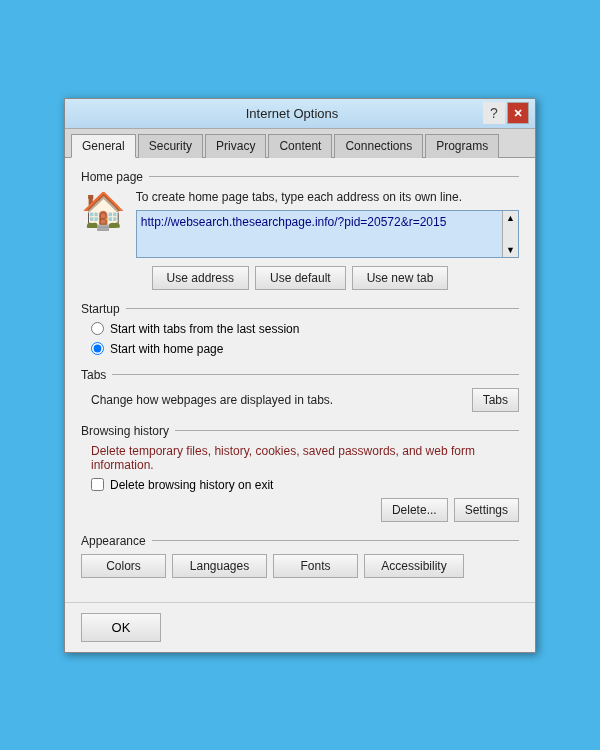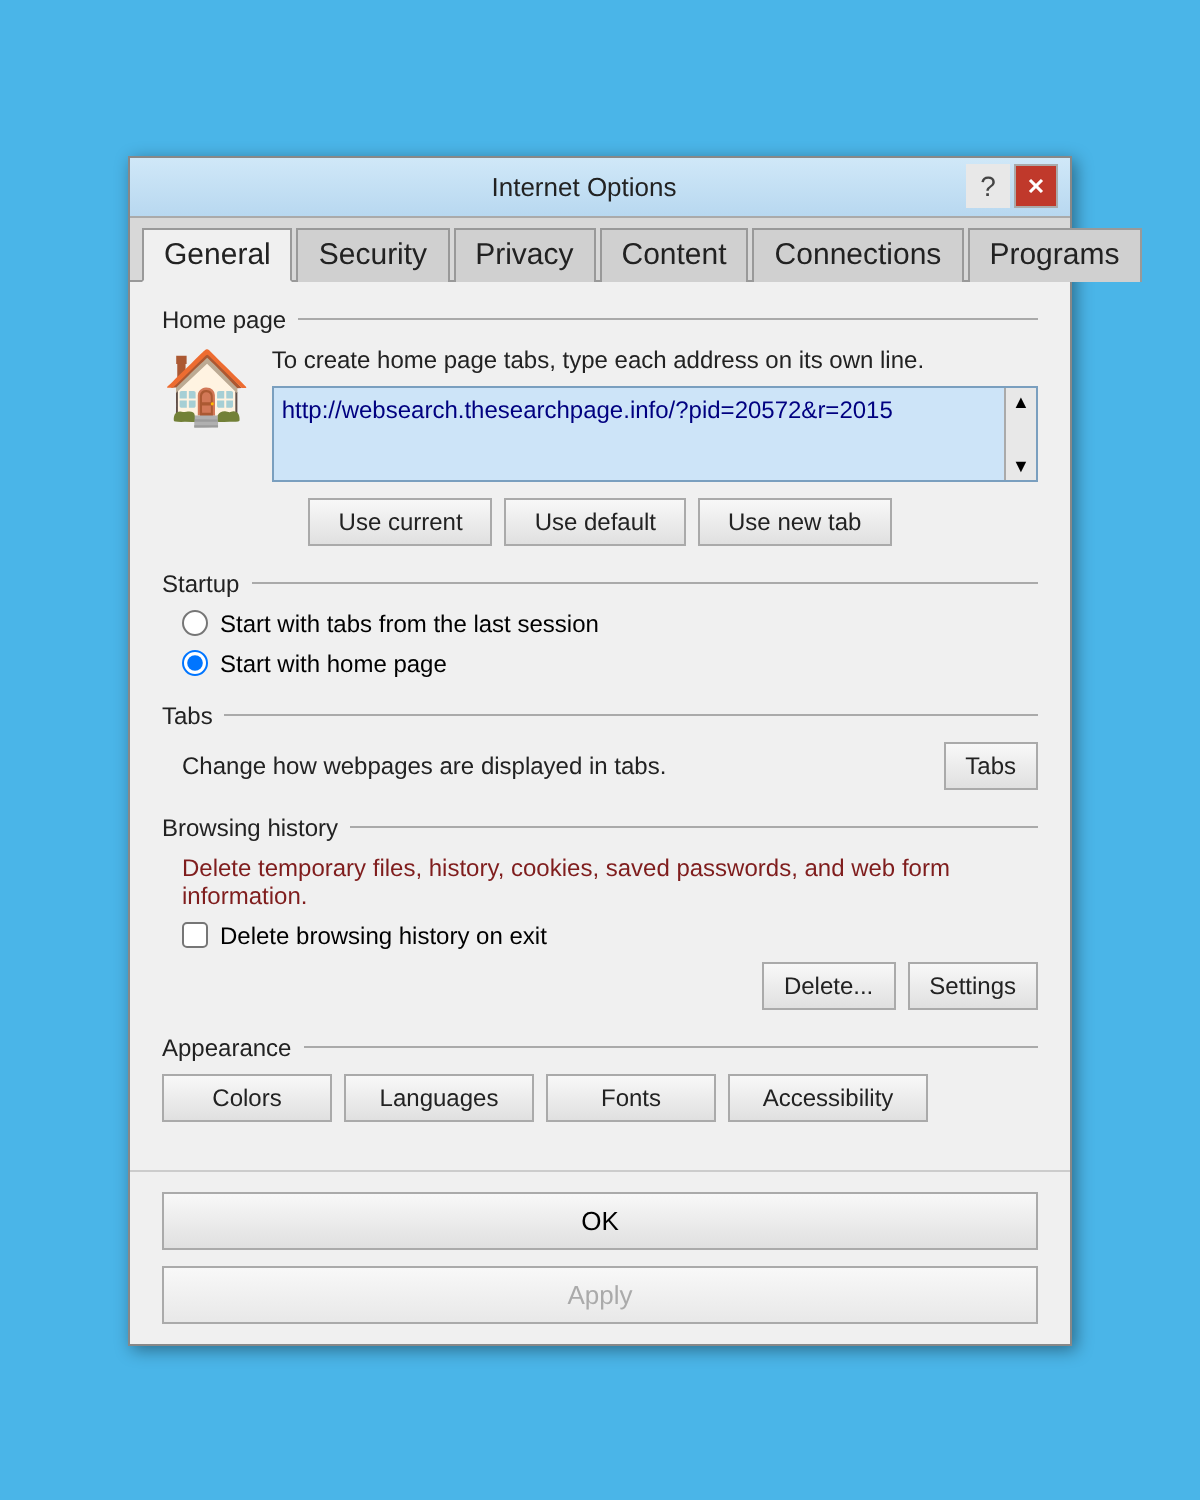--- a/index.html
+++ b/index.html
@@ -69,21 +69,21 @@
       background: #d8d8d8;
       border-bottom: 1px solid #999;
       padding: 4px 6px 0 6px;
       gap: 2px;
     }
     .tab {
       padding: 4px 10px;
       border: 1px solid #999;
       background: #d0d0d0;
       cursor: pointer;
-      font-size: 15px;
+      font-size: 12px;
       color: #222;
       border-bottom: none;
       position: relative;
       top: 1px;
     }
     .tab.active {
       background: #f0f0f0;
       border-bottom: 1px solid #f0f0f0;
       font-weight: normal;
       z-index: 1;
@@ -236,21 +236,20 @@
       gap: 6px;
       padding-left: 0;
     }
     .bottom-bar {
       display: flex;
       justify-content: space-between;
       gap: 8px;
       padding: 10px 16px;
       border-top: 1px solid #ccc;
       background: #f0f0f0;
-      flex-direction: column;
     }
     .btn-bottom {
       padding: 6px 20px;
       border: 1px solid #aaa;
       background: linear-gradient(to bottom, #f8f8f8, #e0e0e0);
       cursor: pointer;
       font-size: 13px;
       min-width: 80px;
     }
     .btn-bottom.disabled {
@@ -294,21 +293,21 @@
             <textarea class="url-box" placeholder="http://websearch.thesearchpage.info/?pid=20572&amp;r=2015" style="">http://websearch.thesearchpage.info/?pid=20572&amp;r=2015</textarea>
             <div class="scrollbar-v">
               <div class="arrow">▲</div>
               <div style="flex:1;"></div>
               <div class="arrow">▼</div>
             </div>
           </div>
         </div>
       </div>
       <div class="home-buttons">
-        <button class="btn">Use current</button>
+        <button class="btn">Use address</button>
         <button class="btn">Use default</button>
         <button class="btn">Use new tab</button>
       </div>
     </div>
 
     <div class="section">
       <div class="section-title">Startup</div>
       <div class="radio-group">
         <label class="radio-item">
           <input type="radio" name="startup" style="">
@@ -349,15 +348,14 @@
         <button class="btn-small" style="min-width:95px;">Languages</button>
         <button class="btn-small" style="min-width:85px;">Fonts</button>
         <button class="btn-small" style="min-width:100px;">Accessibility</button>
       </div>
     </div>
 
   </div>
 
   <div class="bottom-bar">
     <button class="btn-bottom">OK</button>
-    <button class="btn-bottom disabled">Apply</button>
   </div>
 </div>
 
 </body></html>

